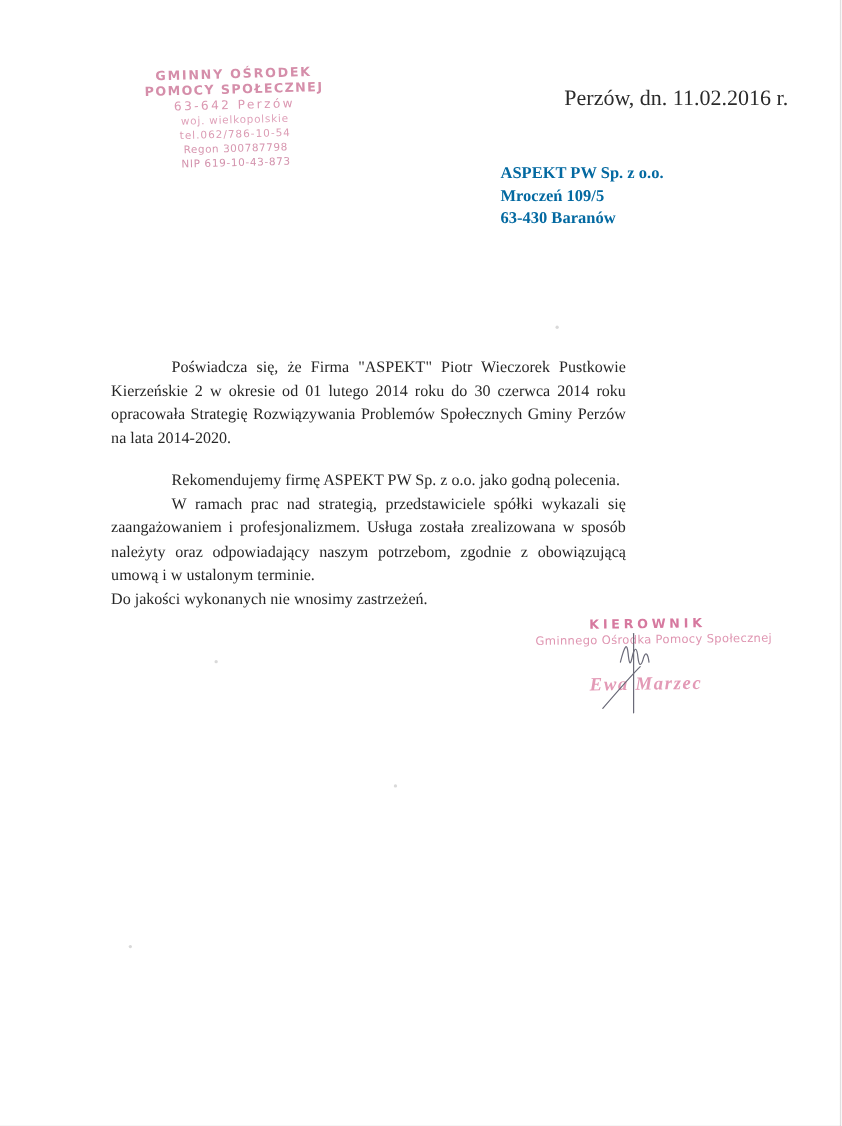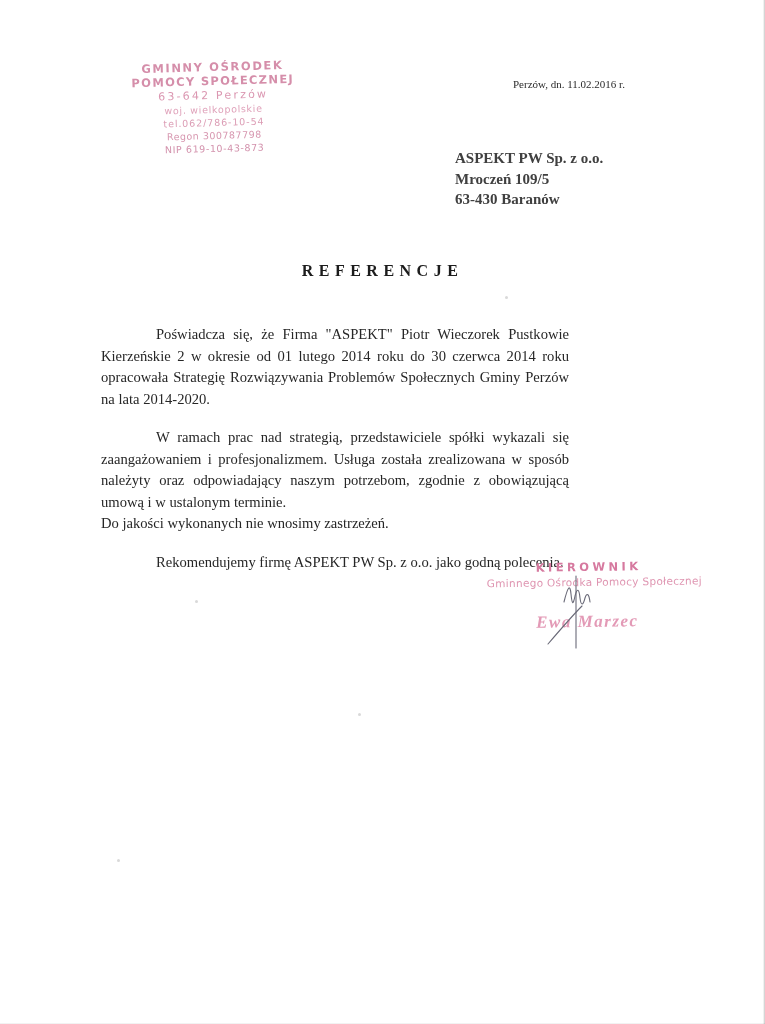--- a/index.html
+++ b/index.html
@@ -91,33 +91,33 @@
     letter-spacing: 0.6px;
     line-height: 13px;
     color: #cf88a5;
   }
 
   
   .date-line {
     position: absolute;
     left: 513px;
     top: 78px;
-    font-size: 11px;
+    font-size: 20px;
     color: #2b2b2b;
     white-space: nowrap;
   }
 
   
   .recipient {
     position: absolute;
     left: 455px;
     top: 148px;
     font-size: 15px;
     font-weight: bold;
-    color: #404040;
+    color: #0369a1;
     line-height: 20.5px;
   }
   .recipient span { display: block; white-space: nowrap; }
 
   
   .doc-title {
     position: absolute;
     left: 0;
     top: 262px;
     width: 765px;
@@ -224,29 +224,28 @@
   </div>
 
   <div class="date-line">Perzów, dn. 11.02.2016 r.</div>
 
   <div class="recipient">
     <span>ASPEKT PW Sp. z o.o.</span>
     <span>Mroczeń 109/5</span>
     <span>63-430 Baranów</span>
   </div>
 
-  <div class="doc-title">REFERENCJE</div>
 
   <div class="body-text">
     <p class="para">Poświadcza się, że Firma "ASPEKT" Piotr Wieczorek  Pustkowie Kierzeńskie 2  w okresie od 01 lutego 2014 roku do 30 czerwca 2014 roku opracowała Strategię Rozwiązywania Problemów Społecznych Gminy Perzów na lata 2014-2020.</p>
+    <p class="para last">Rekomendujemy firmę ASPEKT PW Sp. z o.o. jako godną polecenia.</p>
     <p class="para">
       <span>W ramach prac nad strategią, przedstawiciele spółki wykazali się zaangażowaniem i profesjonalizmem. Usługa została zrealizowana w sposób należyty oraz odpowiadający naszym potrzebom, zgodnie z obowiązującą umową i w ustalonym terminie.</span>
       <span class="para-line">Do jakości wykonanych nie wnosimy zastrzeżeń.</span>
     </p>
-    <p class="para last">Rekomendujemy firmę ASPEKT PW Sp. z o.o. jako godną polecenia.</p>
   </div>
 
   <div class="sig-stamp">
     <span class="s1">KIEROWNIK</span>
     <span class="s2">Gminnego Ośrodka Pomocy Społecznej</span>
     <span class="s3">Ewa Marzec</span>
   </div>
 
   <svg class="handsig" viewBox="0 0 140 80">
     <g fill="none" stroke="#6a6a78" stroke-width="1.1" stroke-linecap="round">

